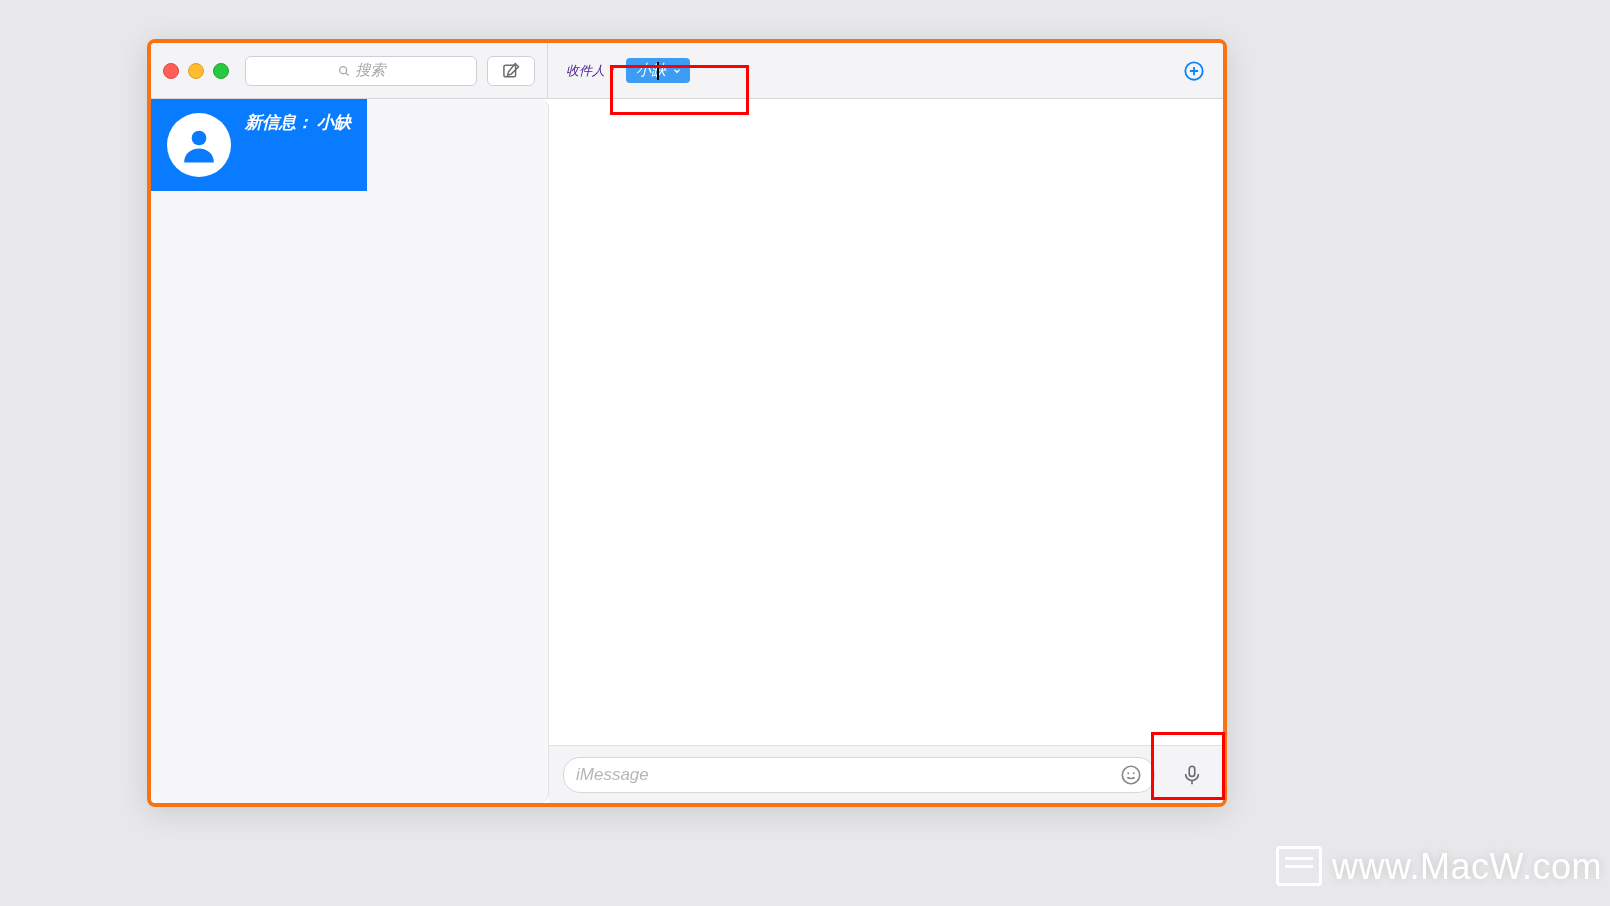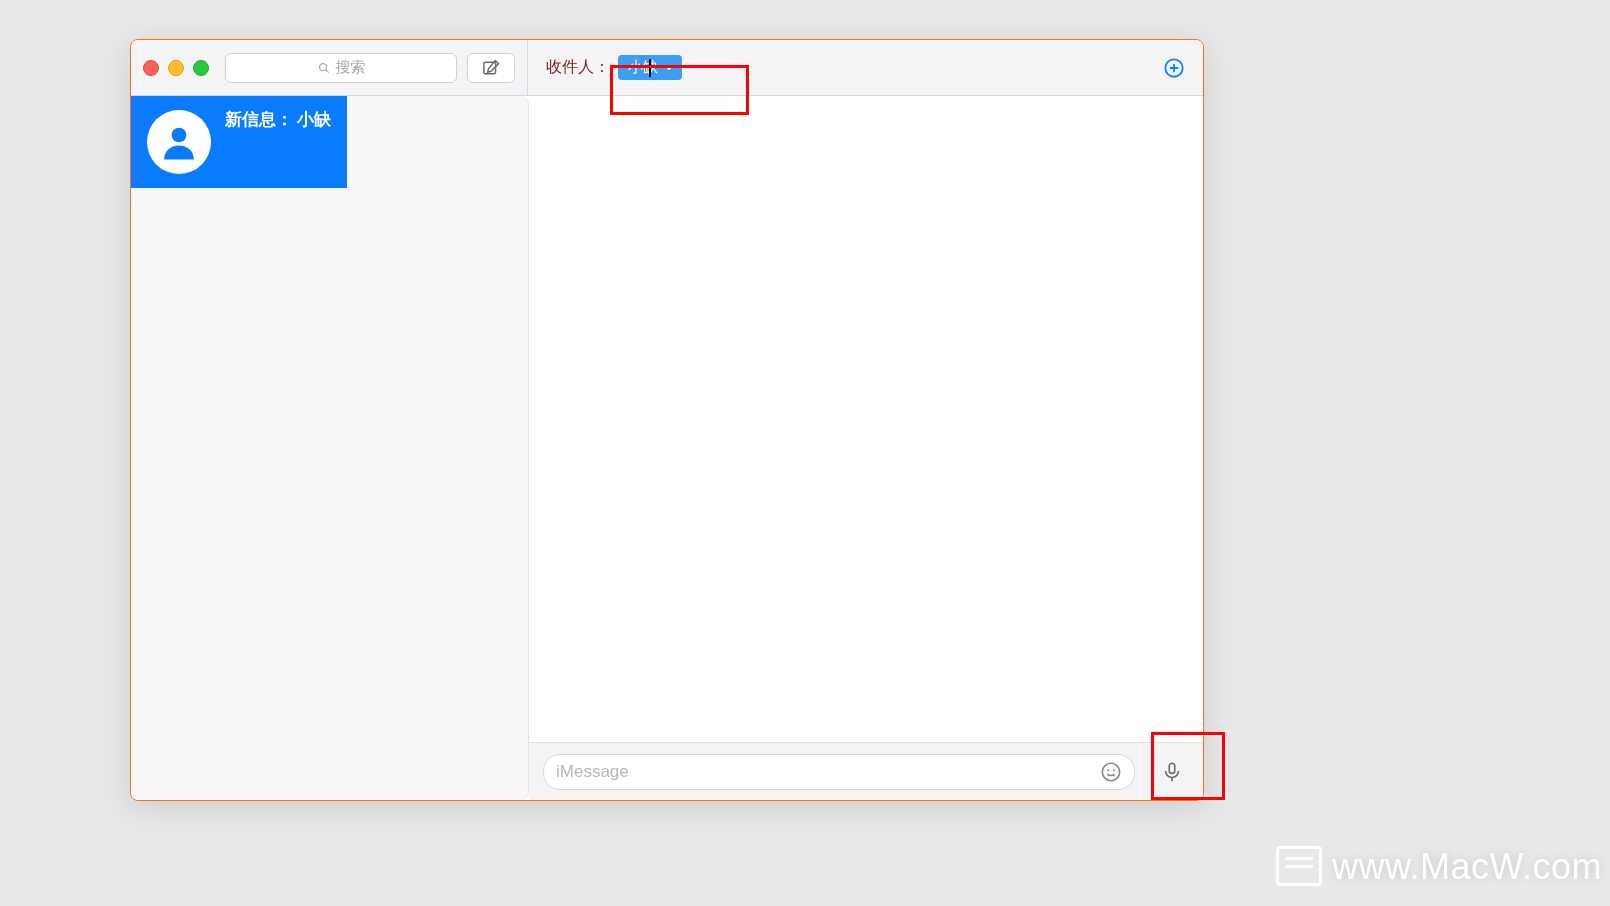--- a/index.html
+++ b/index.html
@@ -3,29 +3,30 @@
 <meta charset="utf-8">
 <style>
   html,body{
     margin:0;padding:0;width:1610px;height:906px;
     background:#e8e8ea;
     font-family:-apple-system,"Helvetica Neue",Arial,"PingFang SC","Hiragino Sans GB","Microsoft YaHei",sans-serif;
     overflow:hidden;
   }
   .window{
     position:absolute;
-    left:130px;top:39px;
+    left:147px;top:39px;
     width:1072px;height:760px;
     background:#ffffff;
-    border:1px solid #f97316;
+    border:4px solid #f97316;
     border-radius:8px;
     box-shadow:0 6px 30px rgba(0,0,0,0.12);
     overflow:hidden;
     display:flex;
     flex-direction:column;
+    font-style:italic;
   }
   .titlebar-wrap{
     display:flex;
     flex-direction:row;
     height:55px;
     border-bottom:1px solid #d7d7db;
   }
   .titlebar-left{
     width:397px;
     background:#f4f4f6;
@@ -71,21 +72,21 @@
   .titlebar-right{
     flex:1;
     background:#f4f4f6;
     display:flex;
     align-items:center;
     padding:0 18px;
     box-sizing:border-box;
     position:relative;
   }
   .recipient-label{
-    color:#7f1d1d;font-size:16px;margin-right:8px;
+    color:#4c1d95;font-size:13px;margin-right:8px;
   }
   .recipient-chip{
     background:#3d9cf4;
     color:#ffffff;
     font-size:15px;
     padding:3px 24px 3px 10px;
     border-radius:4px;
     position:relative;
     display:inline-flex;
     align-items:center;

